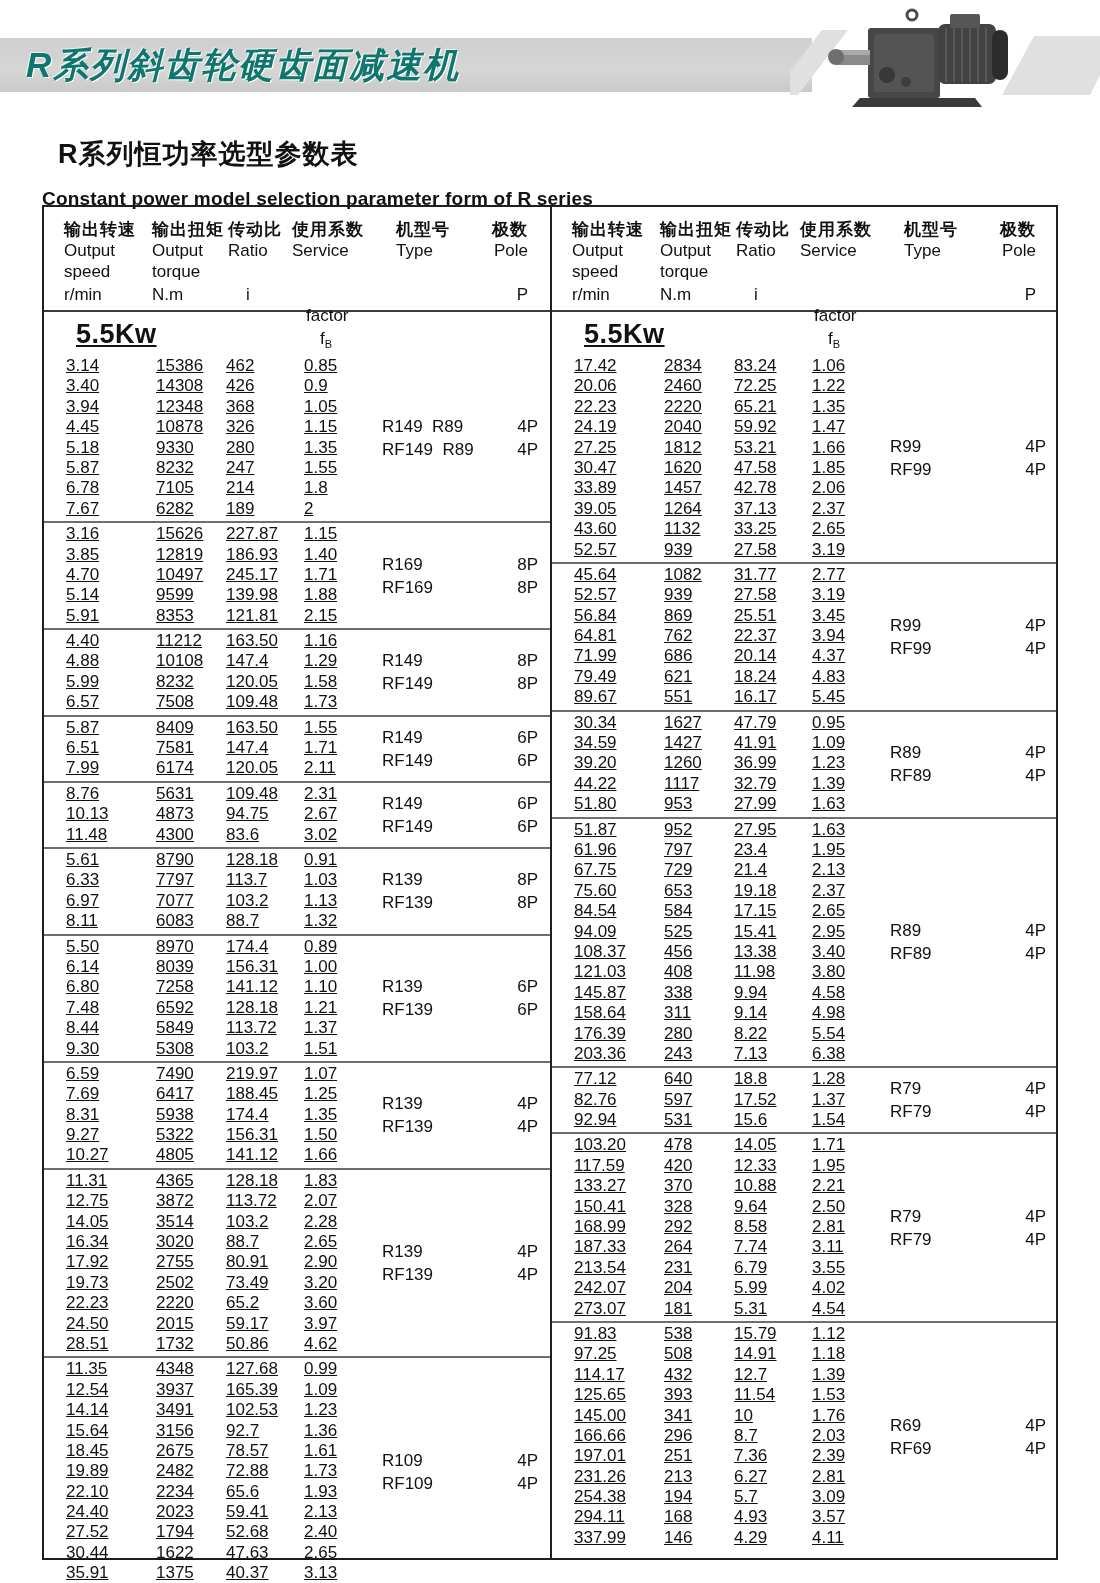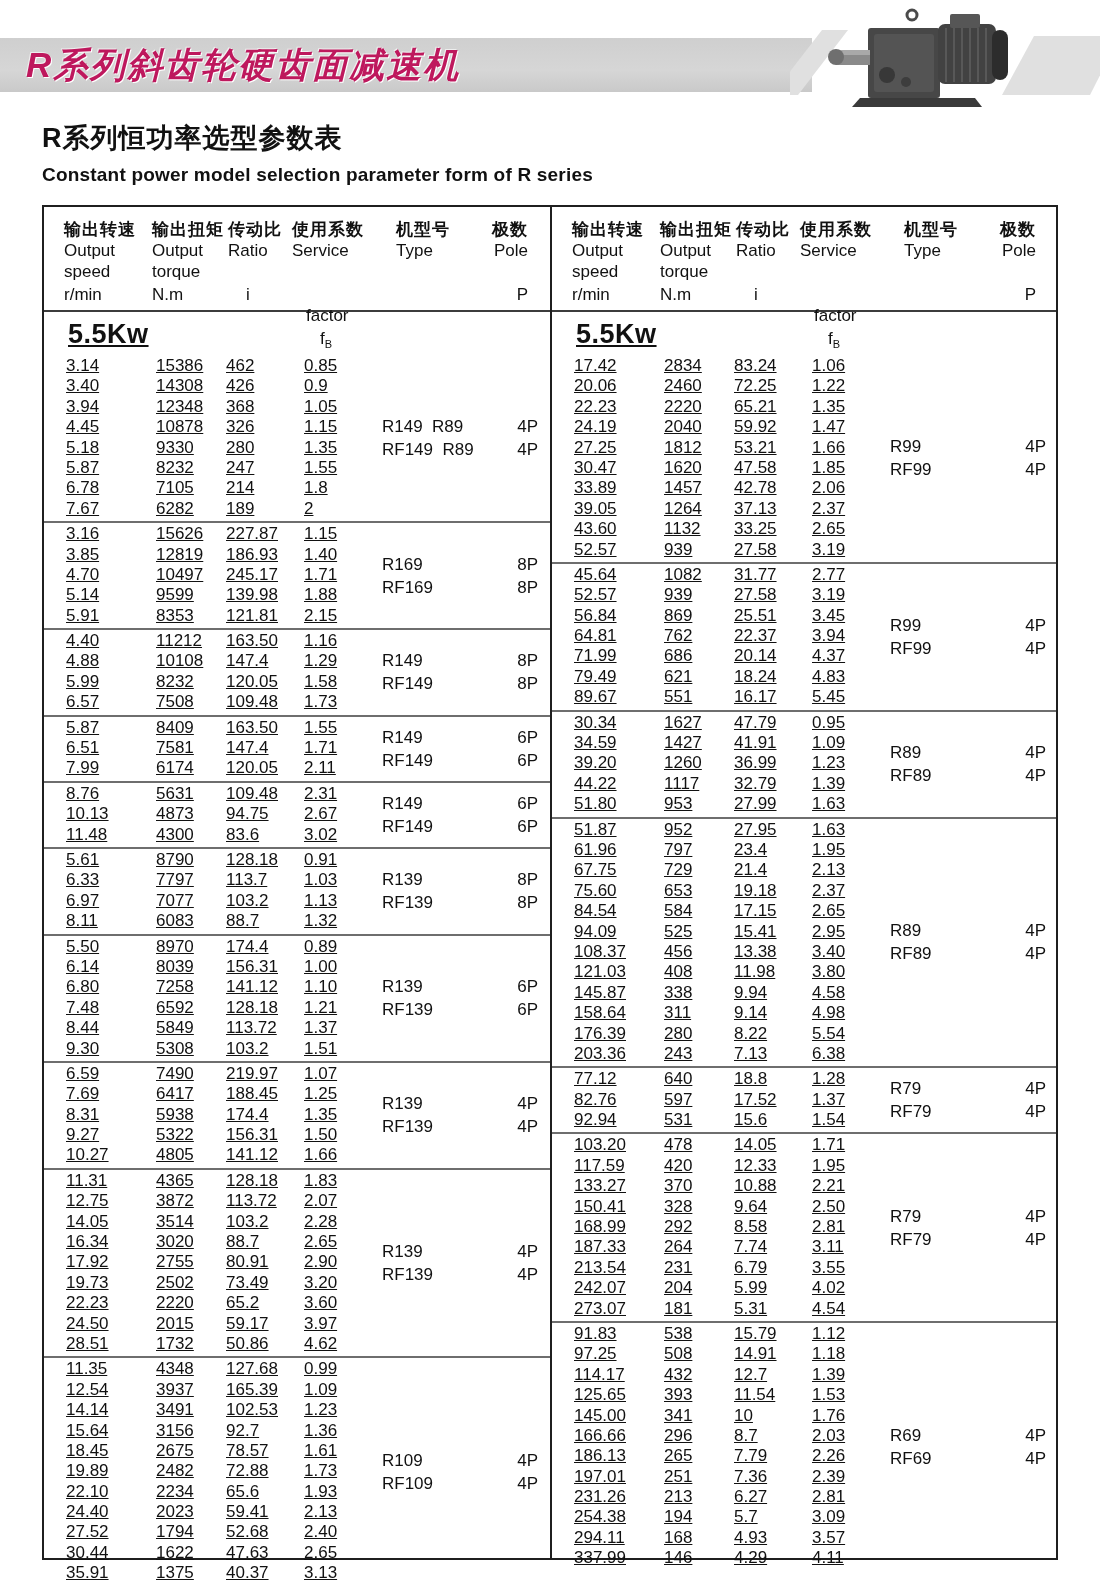--- a/index.html
+++ b/index.html
@@ -4,45 +4,45 @@
 <style>
   html,body{margin:0;padding:0;background:#ffffff;}
   .page{position:relative;width:1100px;height:1583px;background:#fff;overflow:hidden;
         font-family:"Liberation Sans","DejaVu Sans",sans-serif;color:#111;}
 
   
   .banner{position:absolute;left:0;top:0;width:1100px;height:118px;}
   .banner-strip{position:absolute;left:0;top:38px;width:812px;height:54px;
                 background:linear-gradient(180deg,#cfcfcf 0%,#d6d6d6 60%,#c9c9c9 100%);}
   .banner-title{position:absolute;left:26px;top:42px;margin:0;font-size:35px;font-weight:bold;
-                font-style:italic;letter-spacing:2px;color:#be185d;
+                font-style:italic;letter-spacing:2px;color:#0f766e;
                 text-shadow:1px 1px 0 #fff,-1px -1px 0 #eee;white-space:nowrap;}
   .banner-art{position:absolute;left:790px;top:0;width:310px;height:120px;}
 
   
   .subtitle{position:absolute;left:42px;top:120px;}
-  .subtitle h2{margin:0;font-size:27px;font-weight:bold;letter-spacing:1px;}
+  .subtitle h2{margin:16px;font-size:27px;font-weight:bold;letter-spacing:1px;}
   .subtitle p{margin:8px 0 0 0;font-size:19px;font-weight:bold;letter-spacing:.2px;}
 
   
   .datatable{position:absolute;left:42px;top:205px;width:1016px;height:1355px;
              border:2px solid #1f1f1f;display:flex;box-sizing:border-box;text-decoration:underline;}
   .half{position:relative;width:508px;box-sizing:border-box;}
   .half.right{border-left:2px solid #1f1f1f;}
 
   .thead{position:relative;height:103px;border-bottom:2px solid #3c3c3c;font-size:17px;}
   .hc{position:absolute;top:12px;display:flex;flex-direction:column;line-height:21px;white-space:nowrap;}
   .hc .zh{font-weight:bold;letter-spacing:1px;}
   .hc .u{margin-top:2px;}
   .hc sub{font-size:11px;}
   .c1{left:20px;} .c2{left:108px;} .c3{left:184px;} .c4{left:248px;}
   .c5{left:352px;} .c6{left:448px;text-align:right;align-items:flex-end;}
   .c3 .u{padding-left:18px;} .c4 .u{padding-left:28px;} .c4 .l2{padding-left:14px;margin-top:44px;}
 
-  .section-label{font-size:27px;font-weight:bold;padding:7px 0 5px 24px;letter-spacing:.5px;}
+  .section-label{font-size:27px;font-weight:bold;padding:7px 0 5px 32px;letter-spacing:.5px;}
 
   .blocks{position:relative;}
   .block{position:relative;border-top:2px solid #6e6e6e;padding:1px 0 2px 0;}
   .blocks .block:first-child{border-top:none;}
   .row{display:grid;grid-template-columns:90px 70px 78px 80px;padding-left:22px;
        font-size:17px;line-height:20.4px;height:20.4px;}
   .cell{white-space:nowrap;}
   .models{position:absolute;left:338px;top:50%;transform:translateY(-50%);width:156px;}
   .model-line{display:flex;justify-content:space-between;font-size:17px;line-height:23px;}
   .model-line .type{white-space:pre;}
@@ -1020,26 +1020,20 @@
               <span class="cell">10</span>
               <span class="cell">1.76</span>
             </div>
             <div class="row">
               <span class="cell">166.66</span>
               <span class="cell">296</span>
               <span class="cell">8.7</span>
               <span class="cell">2.03</span>
             </div>
             <div class="row">
-              <span class="cell">186.13</span>
-              <span class="cell">265</span>
-              <span class="cell">7.79</span>
-              <span class="cell">2.26</span>
-            </div>
-            <div class="row">
               <span class="cell">197.01</span>
               <span class="cell">251</span>
               <span class="cell">7.36</span>
               <span class="cell">2.39</span>
             </div>
             <div class="row">
               <span class="cell">231.26</span>
               <span class="cell">213</span>
               <span class="cell">6.27</span>
               <span class="cell">2.81</span>

